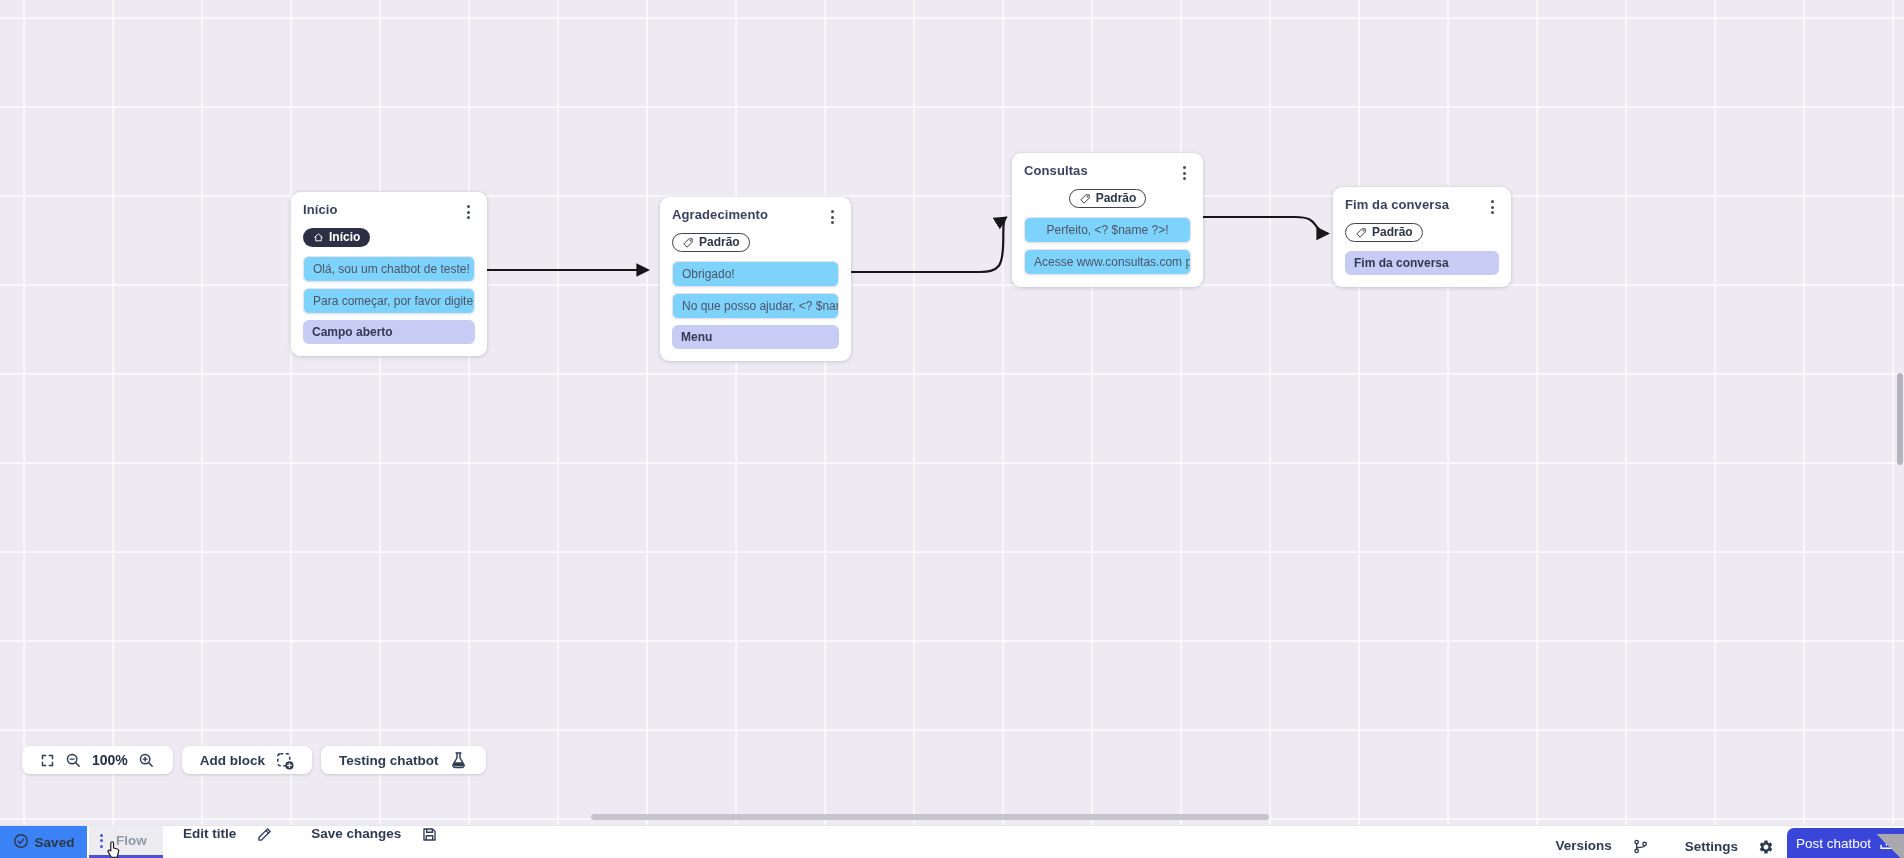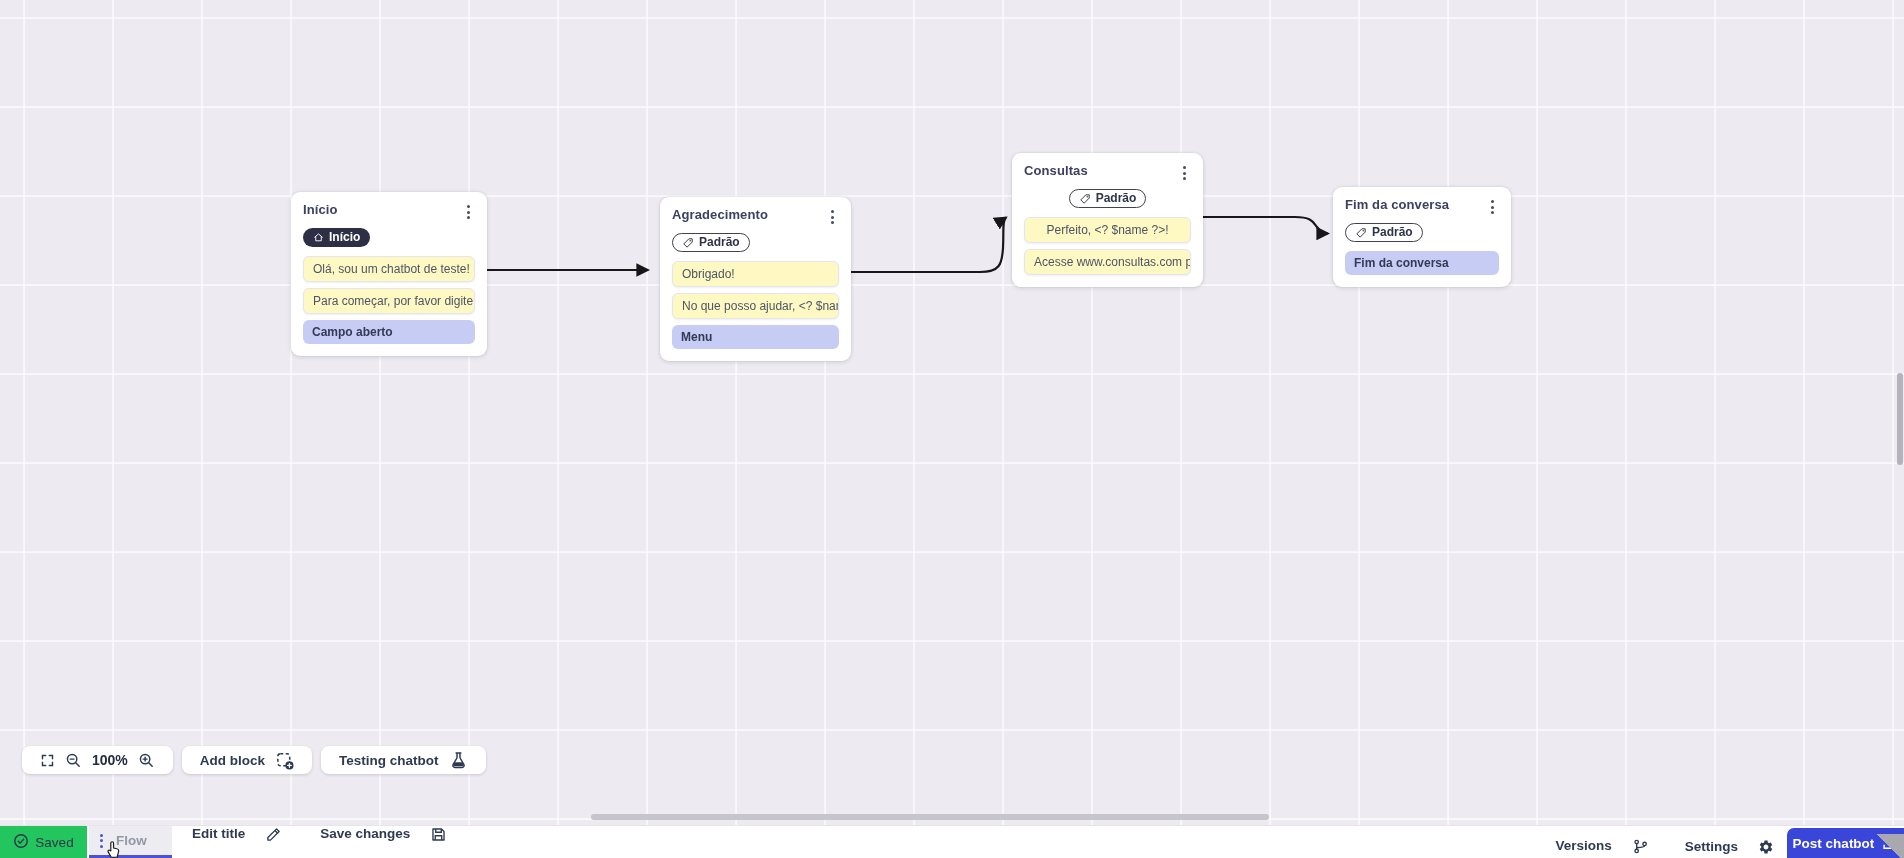--- a/index.html
+++ b/index.html
@@ -29,21 +29,21 @@
   .kebab { display:flex; flex-direction:column; gap:2.5px; padding:3px 5px; cursor:pointer; }
   .kebab i { width:3px; height:3px; border-radius:50%; background:#454b60; }
   .badge { display:inline-flex; align-items:center; gap:5px; border-radius:11px;
     padding:3px 10px; font-size:12px; font-weight:700; margin-top:6px; line-height:13px; }
   .badge.dark { background:#2d3044; color:#fff; }
   .badge.outline { background:#fff; border:1.5px solid #42424e; color:#2f3448; padding:2px 9px; }
   .badge-ic { display:inline-flex; }
   .rows { margin-top:9px; display:flex; flex-direction:column; gap:6px; }
   .row { border-radius:6px; padding:5px 9px; white-space:nowrap; overflow:hidden;
     font-size:12px; line-height:14px; }
-  .row.message { background:#fef9c3; border:1px solid #e6e4ec; color:#4d5468;
+  .row.message { background:#7dd3fc; border:1px solid #e6e4ec; color:#4d5468;
     box-shadow:0 1px 2px rgba(30,25,60,.07); }
   .row.action { background:#c6ccf4; color:#333a55; font-weight:700; }
 
   
   .canvas-toolbar { position:absolute; left:22px; bottom:51px; display:flex; gap:9px; }
   .tool-box { background:#fff; border-radius:8px; height:28px; display:flex;
     align-items:center; gap:10px; padding:0 18px;
     box-shadow:0 1px 3px rgba(40,35,70,.18); color:#2e3a52;
     font-size:13.5px; font-weight:700; cursor:pointer; }
   .tool-box svg { display:block; }
@@ -53,36 +53,36 @@
   .hscrollbar { position:absolute; left:591px; top:814px; width:678px; height:6px;
     border-radius:3px; background:#c6c4cc; }
   .vscrollbar { position:absolute; right:1px; top:373px; width:6px; height:92px;
     border-radius:3px; background:#b4b2bb; }
 
   
   .bottombar { position:absolute; left:0; bottom:0; width:1904px; height:33px;
     background:#fff; border-top:1px solid #e7e5ec; display:flex; align-items:stretch;
     font-size:13.5px; color:#2e3a52; }
   .saved-chip { width:87px; display:flex; align-items:center; justify-content:center;
-    gap:6px; background:#22c55e; font-weight:400; color:#2c3748; }
-  .flow-tab { width:83px; margin-left:2px; background:#edecf1; display:flex;
+    gap:6px; background:#3b82f6; font-weight:700; color:#2c3748; }
+  .flow-tab { width:74px; margin-left:2px; background:#edecf1; display:flex;
     align-items:center; gap:10px; padding:0 8px; border-bottom:3px solid #4d51d8;
     cursor:pointer; }
   .flow-tab .kebab { padding:2px 3px; }
   .flow-tab .kebab i { background:#4d51d8; }
   .flow-label { color:#9298a8; font-weight:700; }
   .bar-item { display:flex; align-items:flex-start; gap:20px; font-weight:600;
     color:#2e3a52; cursor:pointer; }
   .edit-title { margin-left:20px; }
   .save-changes { margin-left:38px; }
   .bar-right { margin-left:auto; display:flex; align-items:center;margin-top:12px; }
   .versions { margin-right:36px; }
   .settings { margin-right:13px; }
   .post-btn { width:117px; height:30px; align-self:flex-end; border:none;
-    background:#3a46d9; color:#fff; font-weight:700; font-size:13.5px;
+    background:#3a46d9; color:#fff; font-weight:400; font-size:13.5px;
     border-radius:7px 0 0 0; display:flex; align-items:center; justify-content:center;
     gap:7px; cursor:pointer; font-family:"Liberation Sans", sans-serif; }
 
   .corner-wedge { position:absolute; right:0; bottom:0; width:28px; height:24px;
     background:linear-gradient(225deg, #a8a8ae 0 52%, transparent 52%); }
   .cursor-hand { position:absolute; left:103px; top:838px; pointer-events:none; }
 </style>
 </head>
 <body>
 

